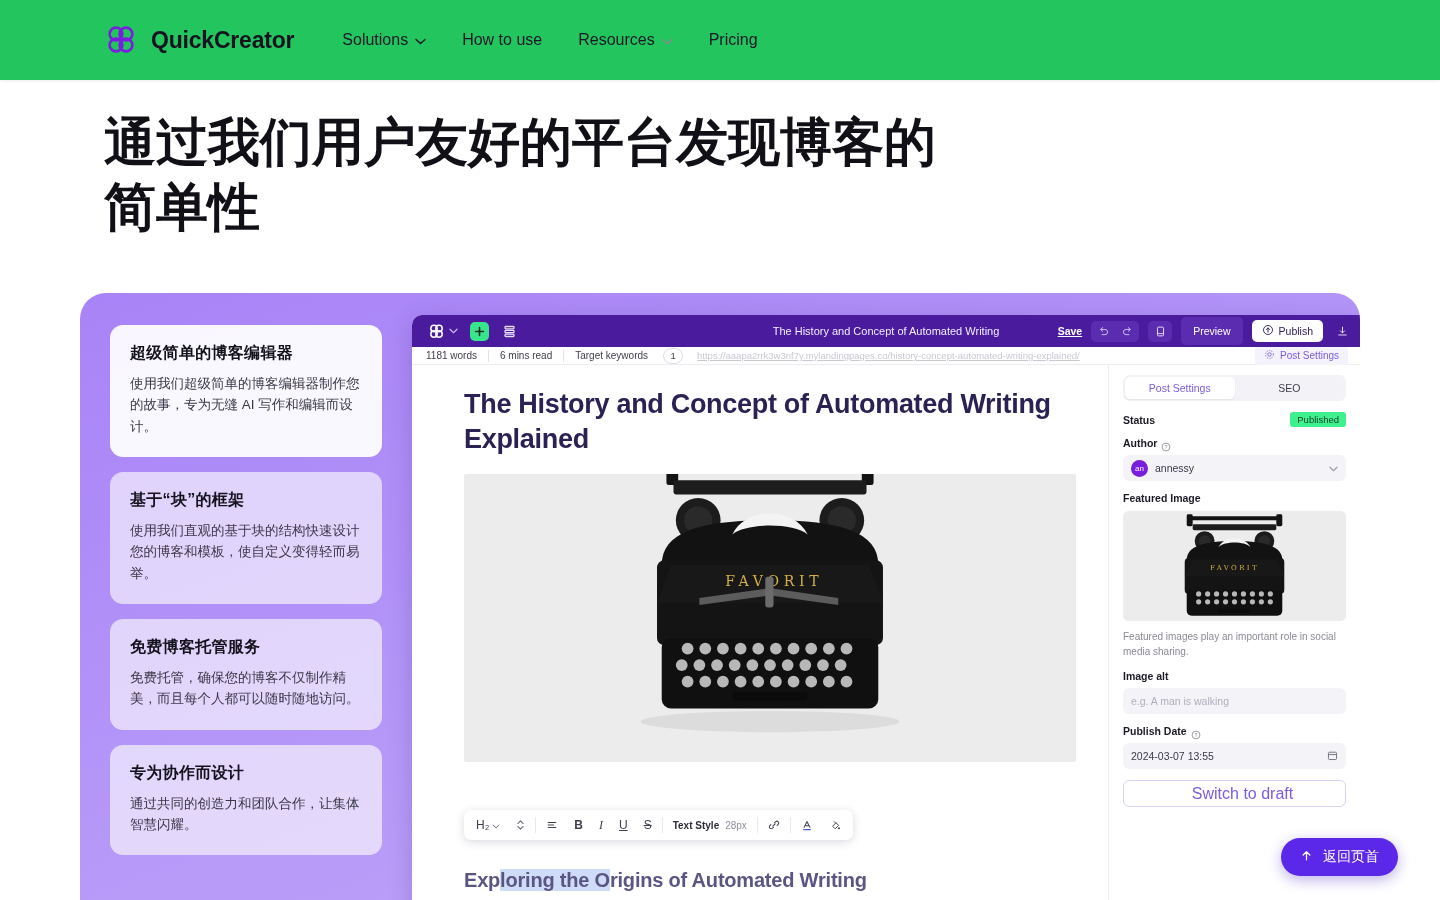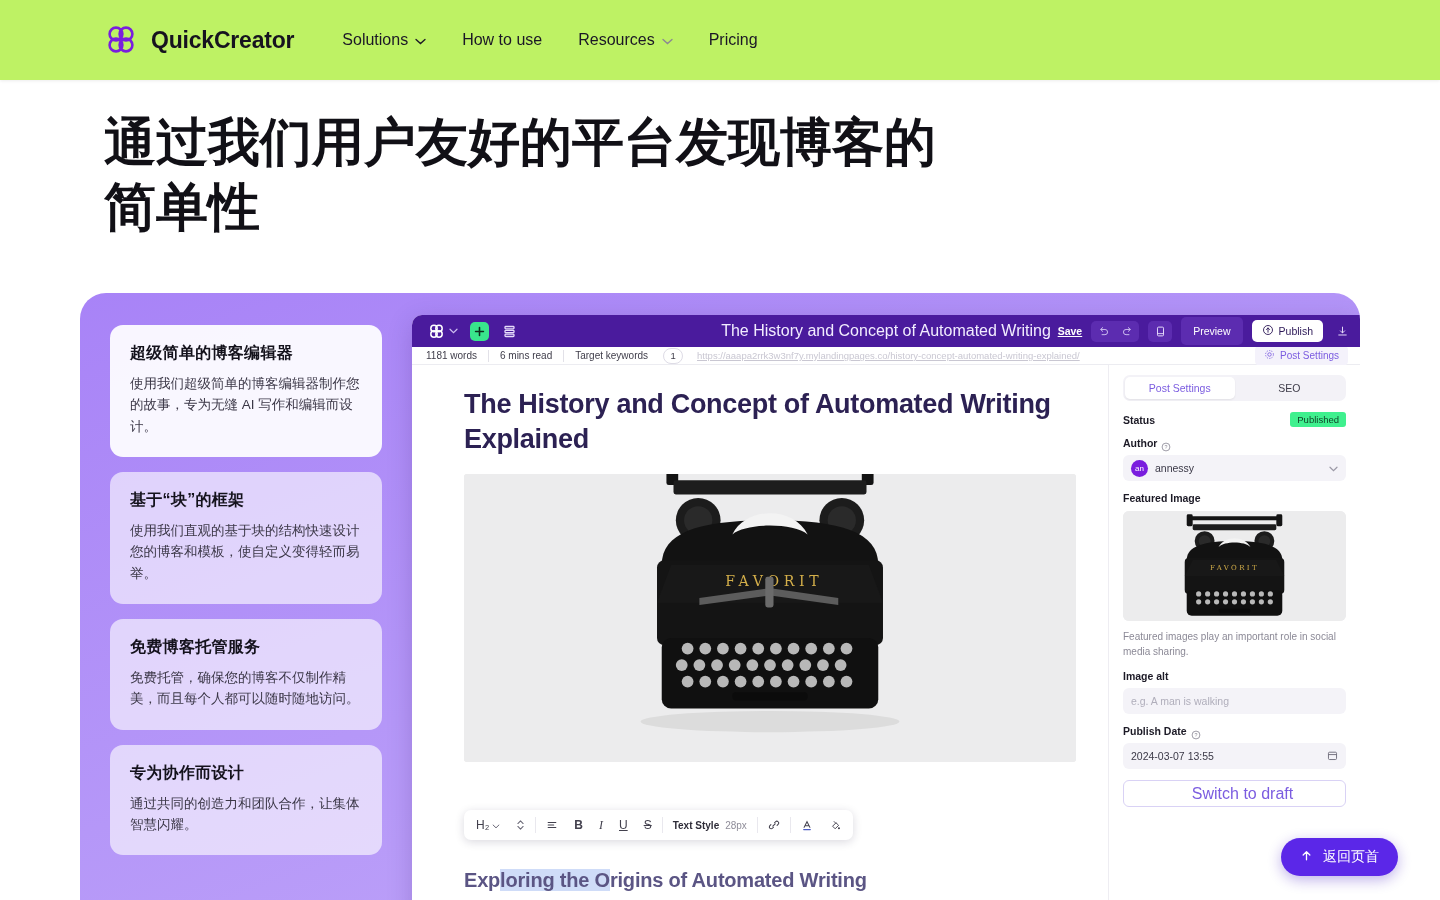--- a/index.html
+++ b/index.html
@@ -9,21 +9,21 @@
     background: #ffffff;
     overflow: hidden;
   }
 
   
   .site-header {
     position: relative;
     height: 80px;
     display: flex; align-items: center;
     padding: 0 104px;
-    background: #bef264;
+    background: #22c55e;
     box-shadow: 0 1px 3px rgba(0,0,0,0.08);
     z-index: 50;
   }
   .brand { display: flex; align-items: center; gap: 13px; margin-right: 48px; }
   .brand-logo { width: 34px; height: 34px; display: block; }
   .brand-name { font-size: 23px; font-weight: bold; color: #16131f; letter-spacing: -0.2px; }
 
   .main-nav { display: flex; align-items: center; gap: 36px; }
   .nav-item {
     display: flex; align-items: center; gap: 7px;
@@ -104,21 +104,21 @@
   .et-logo-wrap { display:flex; align-items:center; gap: 4px; }
   .et-chev svg { display:block; }
   .et-add {
     width: 19px; height: 19px; border-radius: 5px;
     background: #39e58c; display: flex; align-items: center; justify-content: center;
     color: #0e2d1d; font-size: 15px; line-height: 1; font-weight: bold;
   }
   .et-layers { width: 17px; height: 17px; }
   .et-title {
     position: absolute; left: 0; right: 12px; text-align: center;
-    font-size: 16px; color: #f2edff; pointer-events: none; padding-left: 12px;
+    font-size: 11px; color: #f2edff; pointer-events: none; padding-left: 12px;
   }
   .et-right {
     margin-left: auto; display: flex; align-items: center; gap: 9px;
     position: relative; z-index: 2;
   }
   .et-save {
     font-size: 10.5px; color: #fff; text-decoration: underline; font-weight: bold;
   }
   .et-group {
     display: flex; background: #5c2cb0; border-radius: 5px; overflow: hidden;

